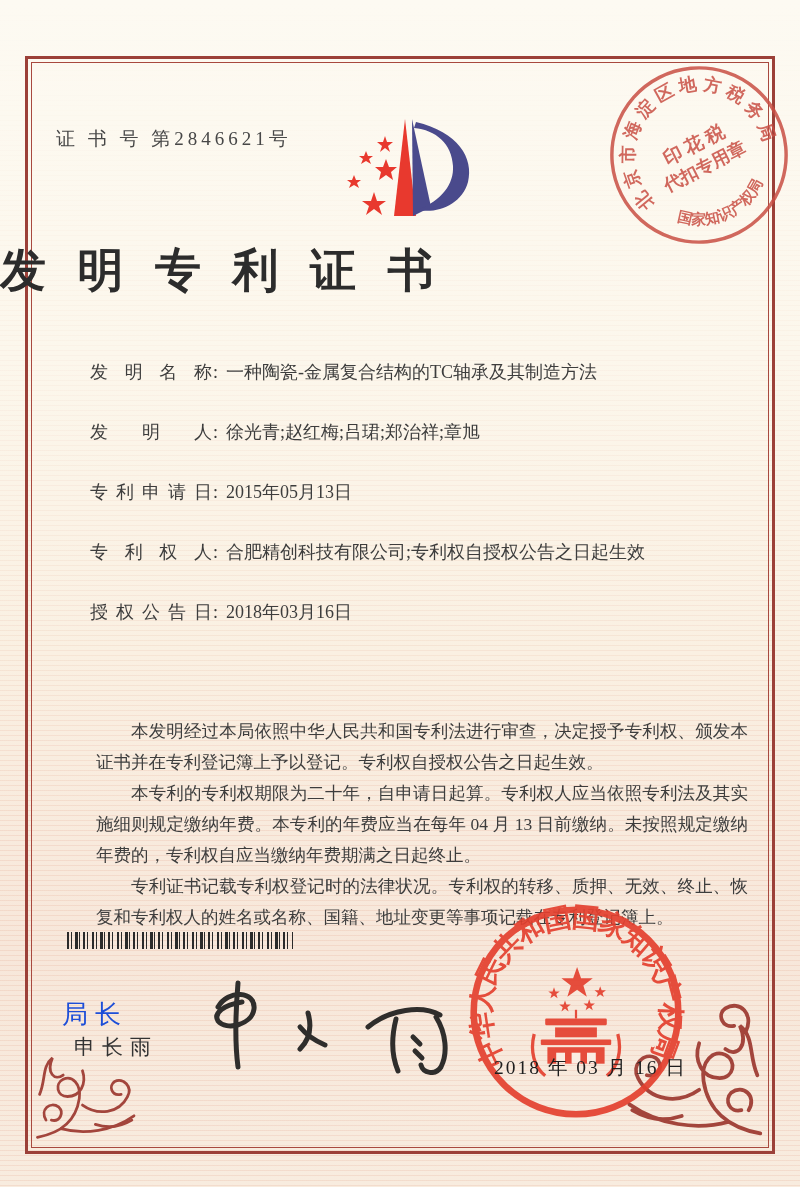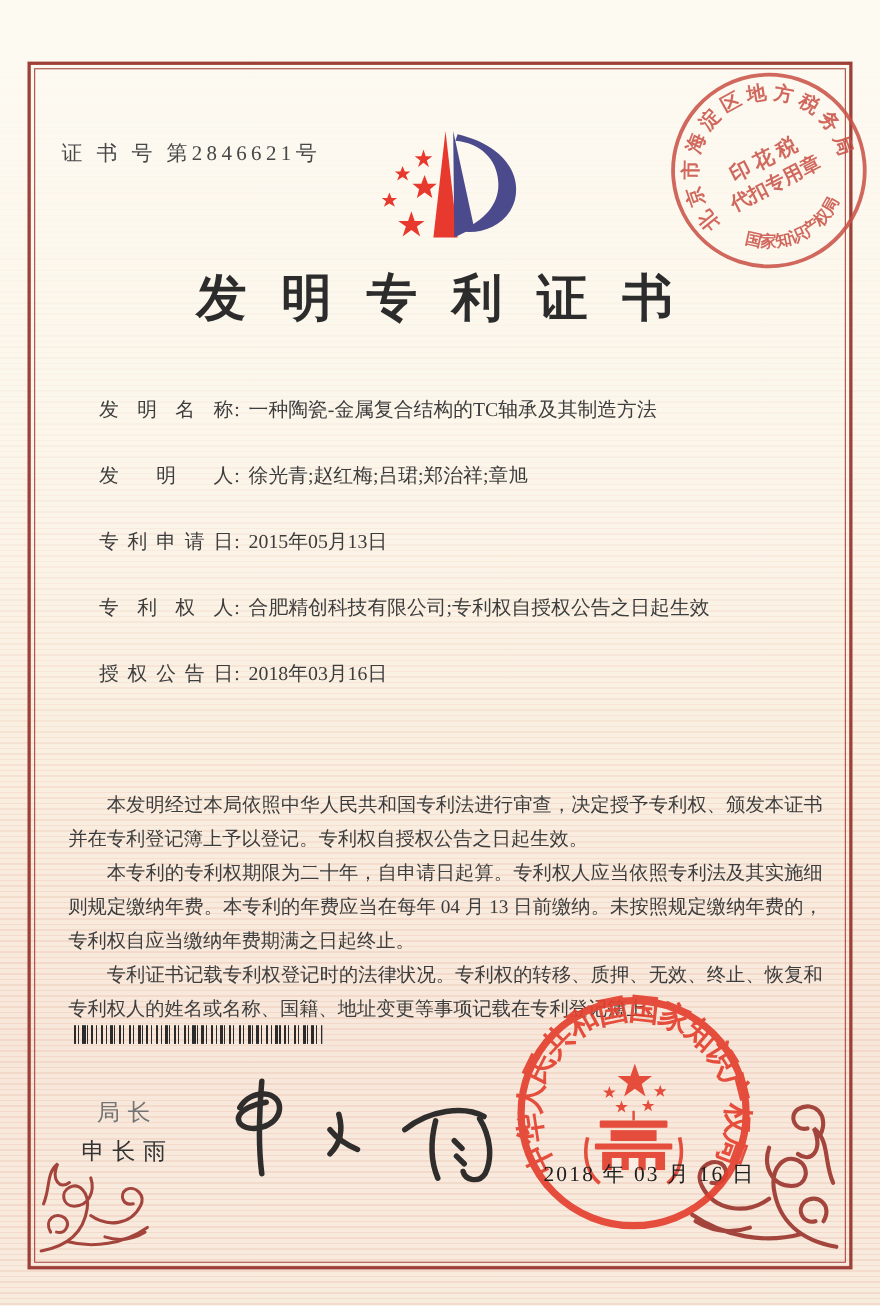--- a/index.html
+++ b/index.html
@@ -26,43 +26,44 @@
     position:absolute; inset:3px;
     border:1px solid #a8493f;
   }
   .cert-number {
     position:absolute; left:56px; top:126px;
     font-size:19px; letter-spacing:4px; color:#474747;
   }
   .logo { position:absolute; left:330px; top:90px; width:168px; height:142px; }
   .title {
     position:absolute; left:0; right:0; top:240px;
-    text-align:center; font-size:46px; font-weight:bold; color:#2c2c2c;
+    text-align:left; font-size:46px; font-weight:bold; color:#2c2c2c;
     letter-spacing:10px;
   }
   .fields { position:absolute; left:62px; right:40px; top:360px; }
   .field-row { height:60px; font-size:18px; color:#3d3d3d; white-space:nowrap;margin-left:28px; }
   .f-label { display:inline-block; width:122px; text-align:justify; text-align-last:justify; }
   .f-colon { display:inline-block; margin:0 8px 0 1px; }
   .paragraphs { position:absolute; left:62px; right:52px; top:716px; }
   .paragraphs p {
     font-size:17.5px; line-height:31px; text-indent:2em; text-align:justify;
     color:#3d3d3d;
+    margin-left:34px;
   }
   .barcode {
     position:absolute; left:67px; top:932px; width:226px; height:17px;
     background:repeating-linear-gradient(90deg,
       #2a2a2a 0 2px, transparent 2px 4px,
       #2a2a2a 4px 5px, transparent 5px 8px,
       #2a2a2a 8px 11px, transparent 11px 12px,
       #2a2a2a 12px 13px, transparent 13px 16px,
       #2a2a2a 16px 18px, transparent 18px 20px,
       #2a2a2a 20px 21px, transparent 21px 25px);
   }
-  .sig-title { position:absolute; left:88px; top:997px; font-size:21px; letter-spacing:7px; color:#737373; }
+  .sig-title { position:absolute; left:62px; top:997px; font-size:26px; letter-spacing:7px; color:#1d4ed8; }
   .sig-name  { position:absolute; left:74px; top:1033px; font-size:21px; letter-spacing:7px; color:#333; }
   .signature { position:absolute; left:200px; top:975px; width:250px; height:100px; }
   .main-seal { position:absolute; left:466px; top:902px; width:220px; height:220px; opacity:.92; }
   .issue-date {
     position:absolute; left:494px; top:1054px; font-size:19.5px; letter-spacing:2px;
     color:#1e1e1e; z-index:5;
   }
   .tax-seal {
     position:absolute; left:600px; top:56px; width:198px; height:198px;
     transform:rotate(-27deg); opacity:.85; z-index:3;

